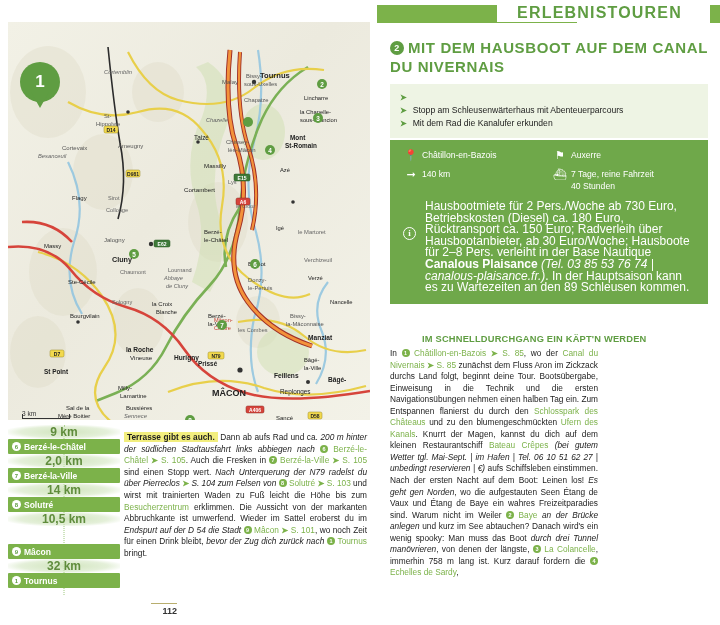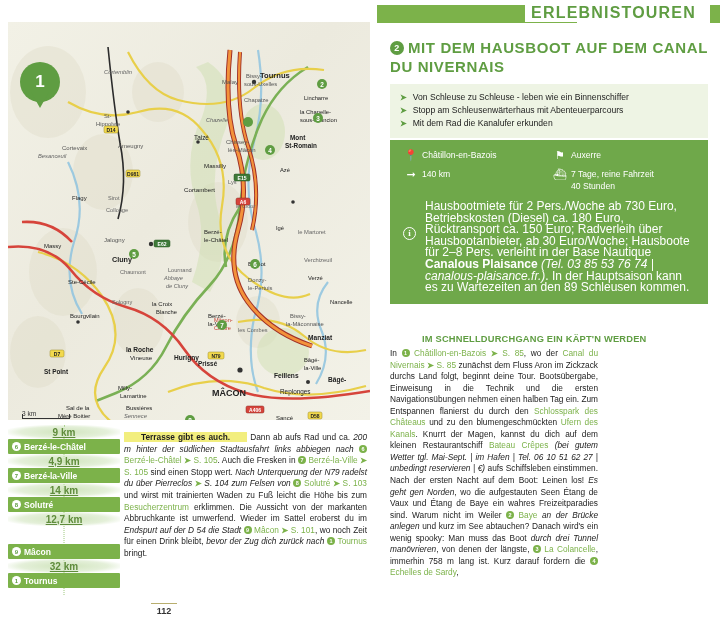--- a/index.html
+++ b/index.html
@@ -57,32 +57,31 @@
     display:flex; align-items:center; padding-left:4px; margin:0 0 0 0;
     color:#fff; font-size:8.5px; font-weight:bold; white-space:nowrap;
   }
   .tl-stop .dot {
     width:9px;height:9px;border-radius:50%;background:#fff;color:#5f9d42;
     font-size:6px; display:flex;align-items:center;justify-content:center;
     margin-right:3px; font-weight:bold; flex:none;
   }
   .tl-dist {
     position:relative; height:14px; display:flex; align-items:center; justify-content:center;
-    font-size:10px; font-weight:bold; color:#5f8c3c;
+    font-size:12px; font-weight:bold; color:#5f8c3c;
     background: radial-gradient(ellipse at center, rgba(206,227,186,0.95) 0%, rgba(206,227,186,0.55) 55%, rgba(206,227,186,0) 78%);
-    text-decoration: underline;
   }
   .tl-gap { position:relative; }
 
   
   .left-text {
     position:absolute; left:124px; top:432px; width:243px;
     font-size:8.3px; line-height:11.6px; color:#1c1c1c; text-align:justify;
   }
-  .hl { background:#f2ee7e; padding:0 17px; font-weight:bold;margin-top:20px; }
+  .hl { background:#f2ee7e; padding:0 3px; font-weight:bold;margin-top:20px; }
   .it { font-style:italic; }
   .gl { color:#7cb24a; }
   .numdot {
     display:inline-block; width:8px;height:8px;border-radius:50%;
     background:#7cb24a;color:#fff;font-size:5.5px;line-height:8px;text-align:center;
     font-weight:bold; vertical-align:1px;
   }
   .arr { color:#7cb24a; font-weight:bold; }
 
   
@@ -90,21 +89,21 @@
 
   .hdr-bar {
     position:absolute; left:0; top:5px; height:18px; width:200px; background:#7cb24a;
   }
   .hdr-bar2 {
     position:absolute; right:0; top:5px; height:18px; width:10px; background:#7cb24a;
   }
   .hdr-title {
     position:absolute; right:18px; top:4px;
     font-size:16px; font-weight:bold; color:#5f9d42; letter-spacing:1.2px;
-    background:#fff; padding:0 6px;
+    background:#fff; padding:0 20px;
   }
 
   .tour-title {
     position:absolute; left:13px; top:38px; width:318px;
     font-size:15px; font-weight:bold; color:#5f9d42; line-height:19px; letter-spacing:.6px;
   }
   .tour-num {
     display:inline-block; width:14px;height:14px;border-radius:50%;
     background:#5f9d42;color:#fff;font-size:9px;line-height:14px;text-align:center;
     font-weight:bold; vertical-align:2px; margin-right:4px;
@@ -138,21 +137,21 @@
     position:absolute; left:13px; top:334px;
     font-size:9.3px; font-weight:bold; color:#5f9d42; letter-spacing:.2px;margin-left:32px;
   }
   .right-text {
     position:absolute; left:13px; top:348px; width:208px;
     font-size:8.3px; line-height:11.55px; color:#1c1c1c; text-align:justify;
   }
 
   .pagenum { position:absolute; bottom:9px; font-size:9px; font-weight:bold; color:#333; }
   .pagenum .rule { width:26px;height:1.4px;background:#b8ae6e;margin:0 auto 2px auto; }
-  .pg-l { left:151px; text-align:center; }
+  .pg-l { left:151px; text-align:right; }
 </style>
 </head>
 <body>
 
 <div class="left-page">
 
   <div class="map">
     <svg class="map-canvas" viewBox="0 0 362 398" preserveAspectRatio="none">
       <defs>
         <linearGradient id="terr" x1="0" y1="0" x2="1" y2="1">
@@ -360,31 +359,31 @@
   </div>
 
   <div class="tl-left">
     <div class="tl-line"></div>
     <div id="tl-left-items">
         <div class="tl-dist">9 km</div>
         <div class="tl-stop">
           <span class="dot">6</span>
           <span>Berzé-le-Châtel</span>
         </div>
-        <div class="tl-dist">4,9 km</div>
+        <div class="tl-dist">2,0 km</div>
         <div class="tl-stop">
           <span class="dot">7</span>
           <span>Berzé-la-Ville</span>
         </div>
         <div class="tl-dist">14 km</div>
         <div class="tl-stop">
           <span class="dot">8</span>
           <span>Solutré</span>
         </div>
-        <div class="tl-dist">12,7 km</div>
+        <div class="tl-dist">10,5 km</div>
         <div class="tl-gap" style="height: 18px;"></div>
         <div class="tl-stop">
           <span class="dot">9</span>
           <span>Mâcon</span>
         </div>
         <div class="tl-dist">32 km</div>
         <div class="tl-stop">
           <span class="dot">1</span>
           <span>Tournus</span>
         </div>
@@ -405,21 +404,20 @@
   <div class="hdr-bar2"></div>
   <div class="hdr-title">ERLEBNISTOUREN</div>
 
   <div class="tour-title">
     <span class="tour-num">2</span><span>MIT DEM HAUSBOOT AUF DEM CANAL DU NIVERNAIS</span>
   </div>
 
   <div class="bullets">
     <div class="bullet">
       <span class="b-arr">➤</span>
-      <span>Von Schleuse zu Schleuse - leben wie ein Binnenschiffer</span>
     </div>
     <div class="bullet">
       <span class="b-arr">➤</span>
       <span>Stopp am Schleusenwärterhaus mit Abenteuerparcours</span>
     </div>
     <div class="bullet">
       <span class="b-arr">➤</span>
       <span>Mit dem Rad die Kanalufer erkunden</span>
     </div>
   </div>

